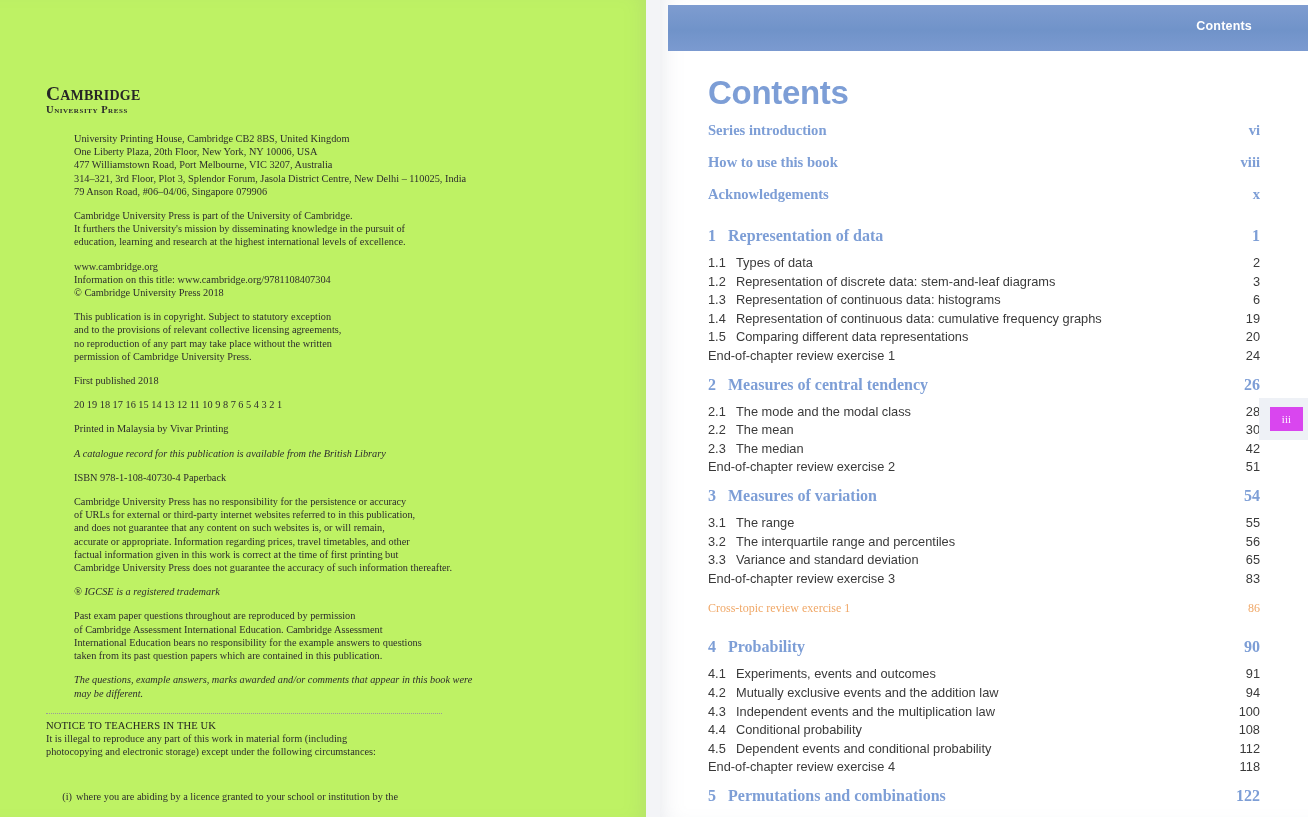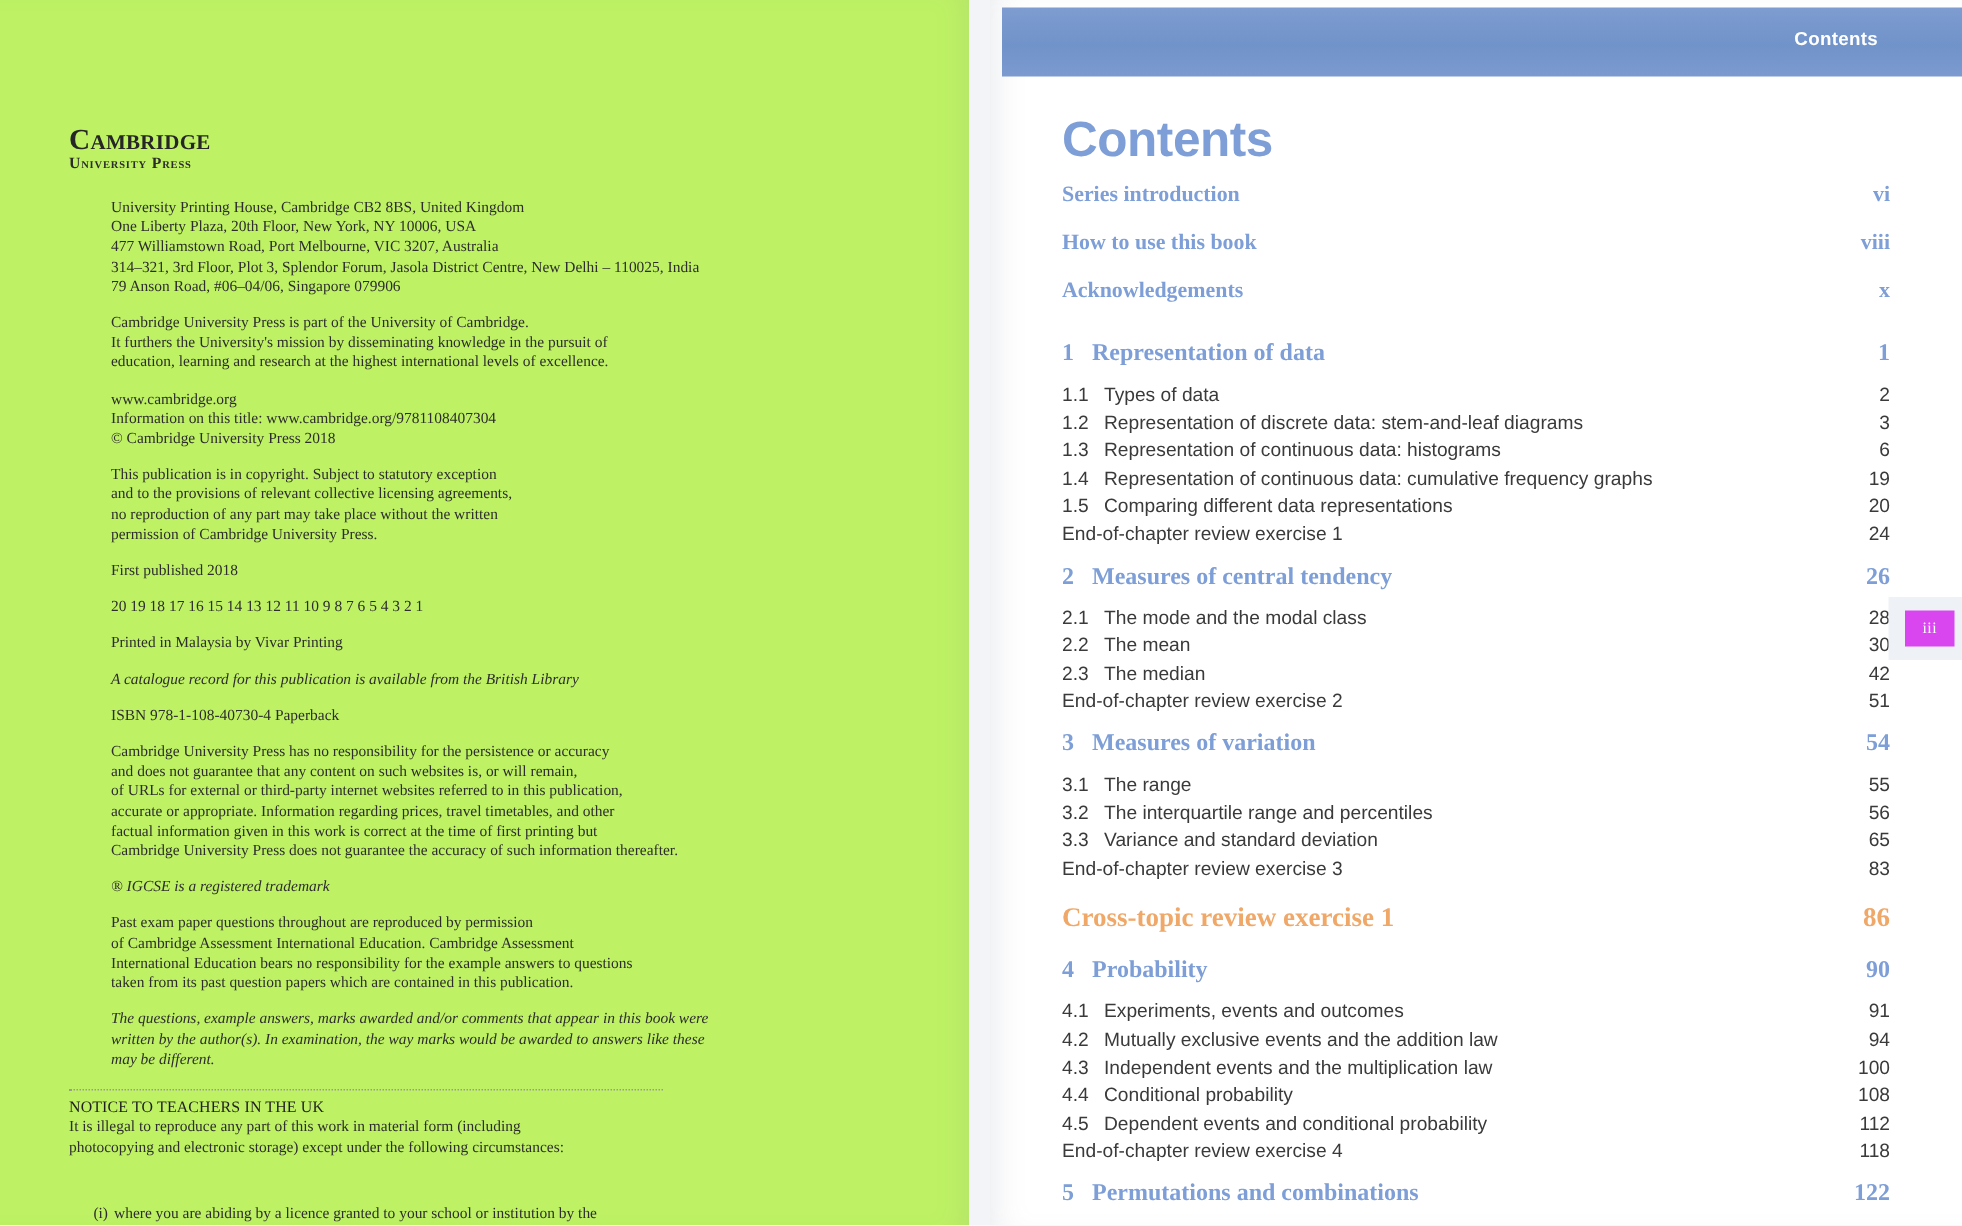--- a/index.html
+++ b/index.html
@@ -152,22 +152,22 @@
     font-size: 16px;
     font-weight: 700;
     color: #7d9ed6;
   }
   .chap .cnum { display: inline-block; width: 20px; }
 
   
   .cross { height: 28px; margin-top: 12px; }
   .cross .lbl, .cross .num-col {
     font-family: "Liberation Serif", serif;
-    font-size: 18px;
-    font-weight: 700;
+    font-size: 12px;
+    font-weight: 400;
     color: #f0a868;
   }
 
   
   .sub { height: 18.6px; }
   .sub .lbl, .sub .num-col {
     font-family: Liberation Sans, sans-serif;
     font-size: 12.8px;
     font-weight: 400;
     color: #3a3a3a;
@@ -253,41 +253,40 @@
       <div class="cblock">
         <div class="cline ital">A catalogue record for this publication is available from the British Library</div>
       </div>
 
       <div class="cblock">
         <div class="cline">ISBN 978-1-108-40730-4 Paperback</div>
       </div>
 
       <div class="cblock">
         <div class="cline">Cambridge University Press has no responsibility for the persistence or accuracy</div>
+        <div class="cline">of URLs for external or third-party internet websites referred to in this publication,</div>
         <div class="cline">and does not guarantee that any content on such websites is, or will remain,</div>
-        <div class="cline">of URLs for external or third-party internet websites referred to in this publication,</div>
         <div class="cline">accurate or appropriate. Information regarding prices, travel timetables, and other</div>
         <div class="cline">factual information given in this work is correct at the time of first printing but</div>
         <div class="cline">Cambridge University Press does not guarantee the accuracy of such information thereafter.</div>
       </div>
 
       <div class="cblock">
         <div class="cline ital">® IGCSE is a registered trademark</div>
       </div>
 
       <div class="cblock">
         <div class="cline">Past exam paper questions throughout are reproduced by permission</div>
         <div class="cline">of Cambridge Assessment International Education. Cambridge Assessment</div>
         <div class="cline">International Education bears no responsibility for the example answers to questions</div>
         <div class="cline">taken from its past question papers which are contained in this publication.</div>
       </div>
 
       <div class="cblock">
         <div class="cline ital">The questions, example answers, marks awarded and/or comments that appear in this book were</div>
-        <div class="cline ital">written by the author(s). In examination, the way marks would be awarded to answers like these</div>
         <div class="cline ital">may be different.</div>
       </div>
 
       <div class="dotrule"></div>
 
       <div>
         <div class="notice-head">NOTICE TO TEACHERS IN THE UK</div>
         <div class="notice-line">It is illegal to reproduce any part of this work in material form (including</div>
         <div class="notice-line">photocopying and electronic storage) except under the following circumstances:</div>
 

